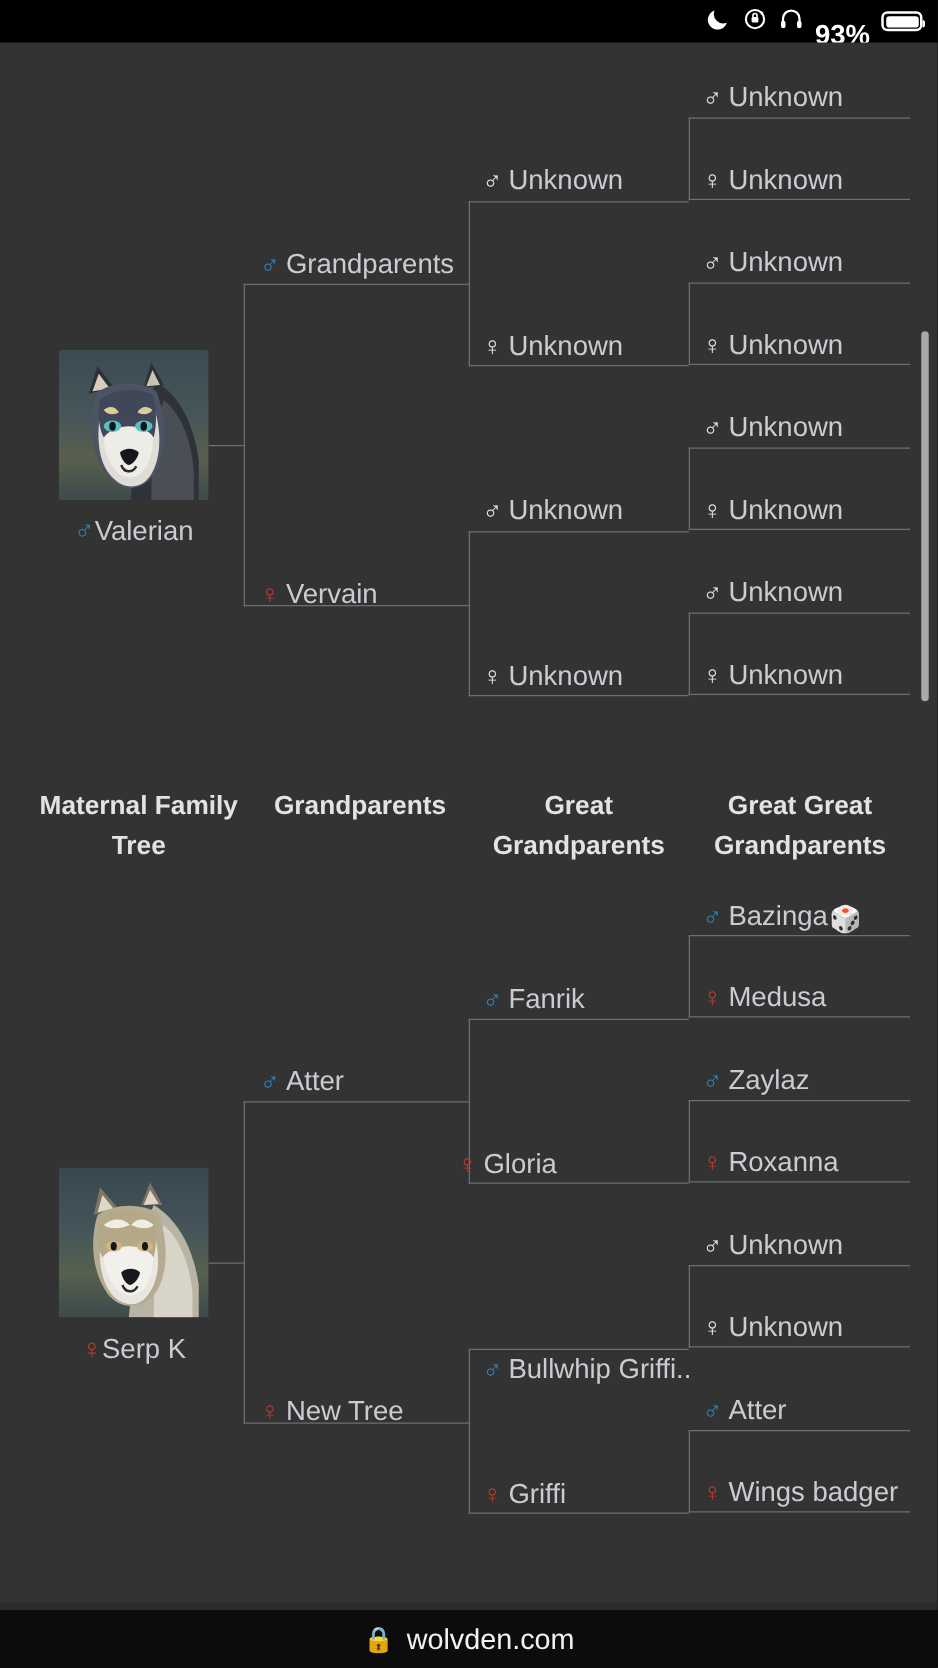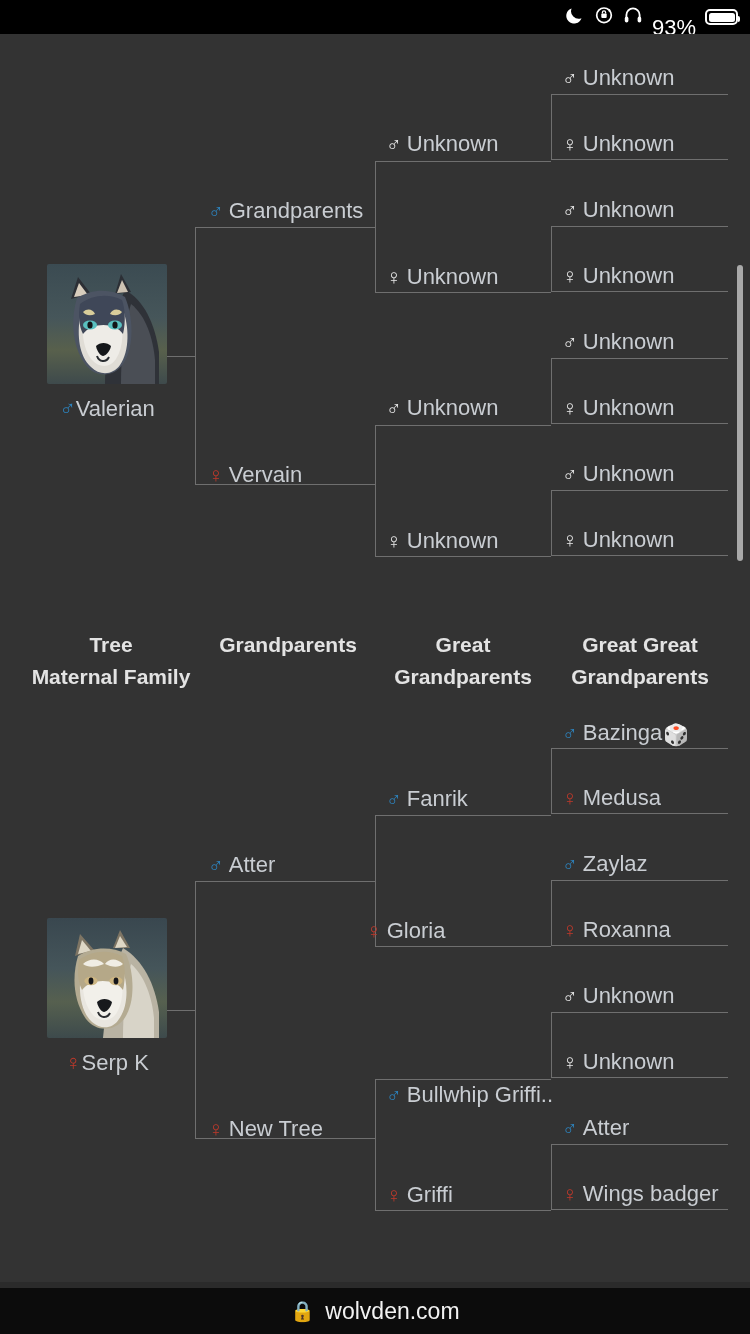--- a/index.html
+++ b/index.html
@@ -20,21 +20,21 @@
   .sb-center{ position:absolute; left:0; width:750px; text-align:center;
               font-size:23px; font-weight:600; letter-spacing:.2px; }
   .sb-right{ position:absolute; right:12px; display:flex; align-items:center; gap:9px; }
   .sb-carrier{ font-size:22px; font-weight:500; }
   .bars{ display:flex; align-items:flex-end; gap:2.5px; height:15px; }
   .bars i{ display:block; width:4px; background:#fff; border-radius:1px; }
   .bars i:nth-child(1){ height:5px; background:#6d6d6d; }
   .bars i:nth-child(2){ height:8px; }
   .bars i:nth-child(3){ height:11px; }
   .bars i:nth-child(4){ height:15px; }
-  .sb-pct{ font-size:22px; font-weight:400;margin-top:22px; }
+  .sb-pct{ font-size:22px; font-weight:700;margin-top:22px; }
   .batt{ width:33px; height:16px; border:2px solid #fff; border-radius:5px; position:relative; }
   .batt::after{ content:""; position:absolute; right:-4px; top:4.5px; width:2.5px; height:6px;
                 background:#fff; border-radius:0 2px 2px 0; }
   .batt i{ position:absolute; left:1.5px; top:1.5px; bottom:1.5px; right:1.5px;
            background:#fff; border-radius:2.5px; }
 
   
   .page{
     position:absolute; left:0; top:34px; width:750px; height:1254px;
     background:#333333; overflow:hidden;
@@ -66,21 +66,21 @@
     border-top:1px solid #6f6f6f;
     border-left:1px solid #6f6f6f;
     border-bottom:1px solid #6f6f6f;
   }
   
   .stub{
     position:absolute; height:1px; background:#6f6f6f;
   }
 
   
-  .portrait{ position:absolute; }
+  .portrait{ position:absolute;margin-top:16px; }
   .portrait .pic{
     width:120px; height:120px; border-radius:2px; overflow:hidden; position:relative;
   }
   .portrait .cap{
     margin-top:12px; text-align:center; font-size:22px; color:#c9cdd2; white-space:nowrap;
   }
 
   
   .headers{ position:absolute; left:0; width:750px; }
   .hcol{
@@ -229,22 +229,22 @@
     <div class="node" style="left:562px; top:429px;">
       <span class="g u-m">♂</span><span class="unk">Unknown</span>
     </div>
     <div class="node" style="left:562px; top:495px;">
       <span class="g u-f">♀</span><span class="unk">Unknown</span>
     </div>
   </div>
 
   <div class="headers" style="top:595px;">
     <div class="hcol" style="left:25px; width:172px;">
+      <div>Maternal Family</div>
       <div>Tree</div>
-      <div>Maternal Family</div>
     </div>
     <div class="hcol" style="left:200px; width:176px;">
       <div>Grandparents</div>
       <div></div>
     </div>
     <div class="hcol" style="left:376px; width:174px;">
       <div>Great</div>
       <div>Grandparents</div>
     </div>
     <div class="hcol" style="left:552px; width:176px;">

